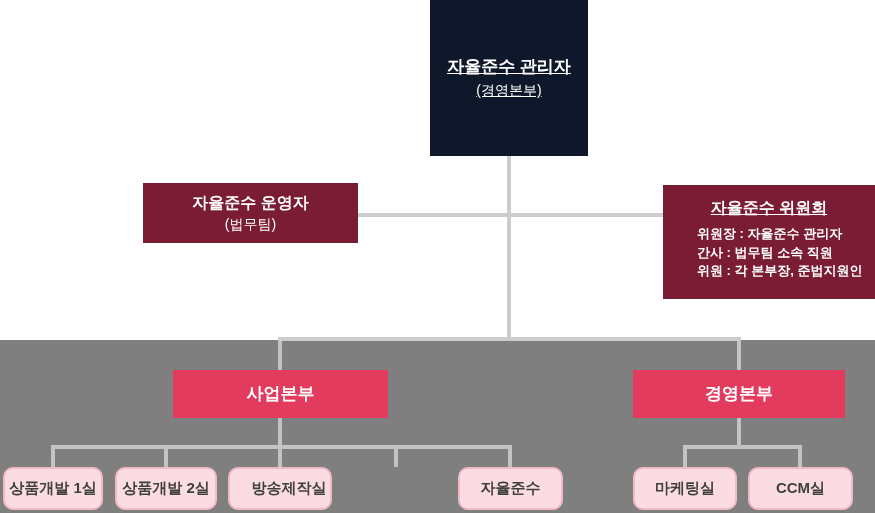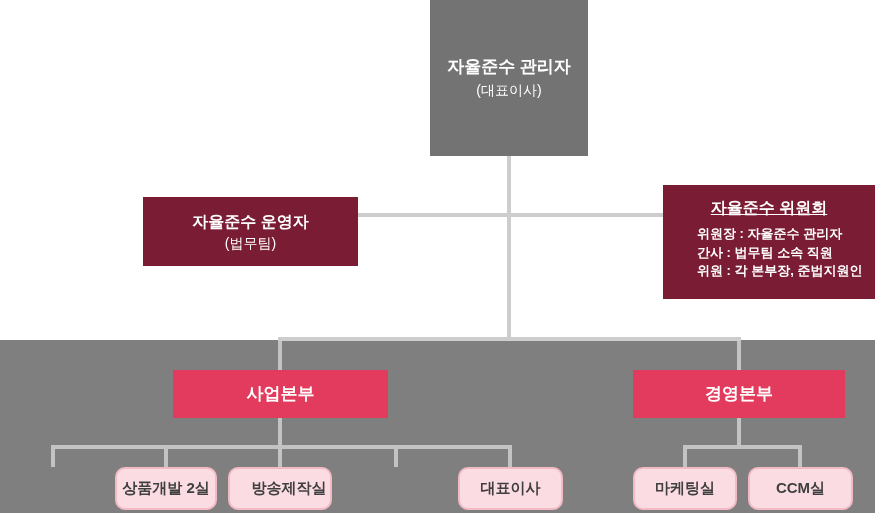--- a/index.html
+++ b/index.html
@@ -23,29 +23,29 @@
   .box {
     position: absolute;
     box-sizing: border-box;
     display: flex;
     flex-direction: column;
     align-items: center;
     justify-content: center;
     text-align: center;
     color: #ffffff;
   }
-  .box.crimson { background: #737373; }
+  .box.crimson { background: #0f172a; text-decoration: underline; }
   .box.maroon  { background: #7a1c33; }
   .box.hq      { background: #e23b5d; }
 
   .box-title    { font-size: 17px; font-weight: bold; line-height: 22px; }
   .box-subtitle { font-size: 14px; line-height: 19px; margin-top: 3px; }
 
   #manager-box   { left: 430px; top: 0;     width: 158px; height: 156px; }
-  #operator-box  { left: 143px; top: 197px; width: 215px; height: 69px; }
+  #operator-box  { left: 143px; top: 183px; width: 215px; height: 60px; }
   #operator-box .box-title { font-size: 16px; }
   #operator-box .box-subtitle { margin-top: 1px; text-align: right; }
 
   #committee-box {
     left: 663px; top: 185px; width: 212px; height: 114px;
     justify-content: flex-start;
     align-items: stretch;
     padding-top: 12px;
     text-align: left;
   }
@@ -106,21 +106,21 @@
   <div class="line on-gray" style="left:394px; top:445px; width:4px; height:22px;"></div>
   <div class="line on-gray" style="left:508px; top:445px; width:4px; height:22px;"></div>
 
   <div class="line on-gray" style="left:737px; top:418px; width:4px; height:31px;"></div>
   <div class="line on-gray" style="left:683px; top:445px; width:119px; height:4px;"></div>
   <div class="line on-gray" style="left:683px; top:445px; width:4px; height:22px;"></div>
   <div class="line on-gray" style="left:798px; top:445px; width:4px; height:22px;"></div>
 
   <div class="box crimson" id="manager-box">
     <div class="box-title">자율준수 관리자</div>
-    <div class="box-subtitle">(대표이사)</div>
+    <div class="box-subtitle">(경영본부)</div>
   </div>
 
   <div class="box maroon" id="operator-box">
     <div class="box-title">자율준수 운영자</div>
     <div class="box-subtitle">(법무팀)</div>
   </div>
 
   <div class="box maroon" id="committee-box">
     <div class="box-title">자율준수 위원회</div>
     <div class="committee-line">위원장 : 자율준수 관리자</div>
@@ -128,19 +128,20 @@
     <div class="committee-line">위원 : 각 본부장, 준법지원인</div>
   </div>
 
   <div class="box hq" id="business-hq">
     <div class="box-title">사업본부</div>
   </div>
   <div class="box hq" id="management-hq">
     <div class="box-title">경영본부</div>
   </div>
 
+  <div class="team" id="team-0">상품개발 1실</div>
   <div class="team" id="team-1">상품개발 2실</div>
   <div class="team" id="team-2">방송제작실</div>
-  <div class="team" id="team-4">대표이사</div>
+  <div class="team" id="team-4">자율준수</div>
   <div class="team" id="team-5">마케팅실</div>
   <div class="team" id="team-6">CCM실</div>
 
 </div>
 
 </body></html>

